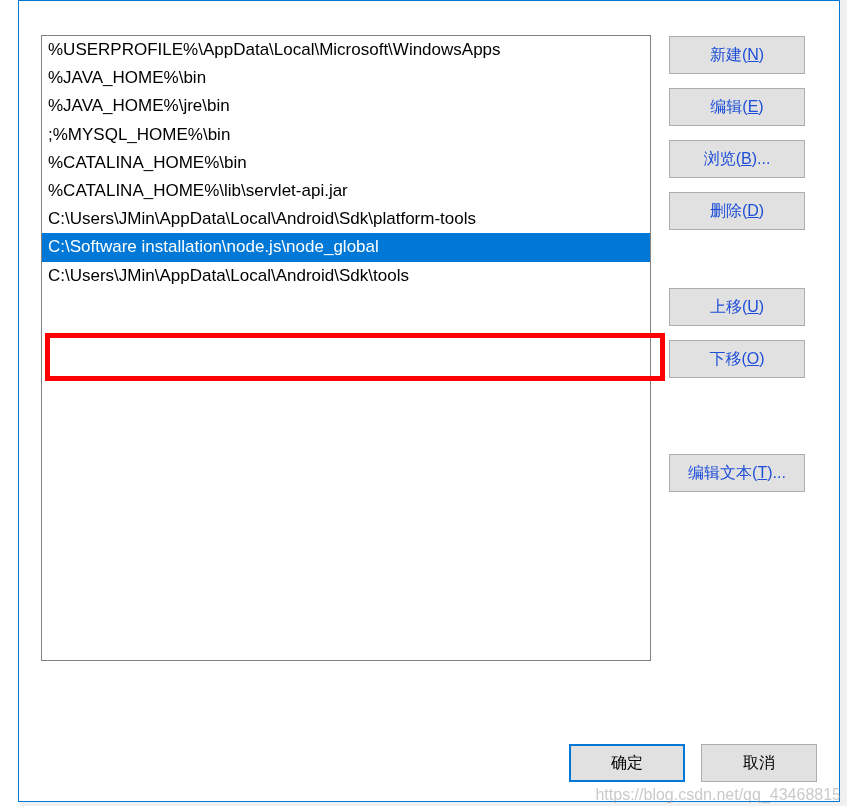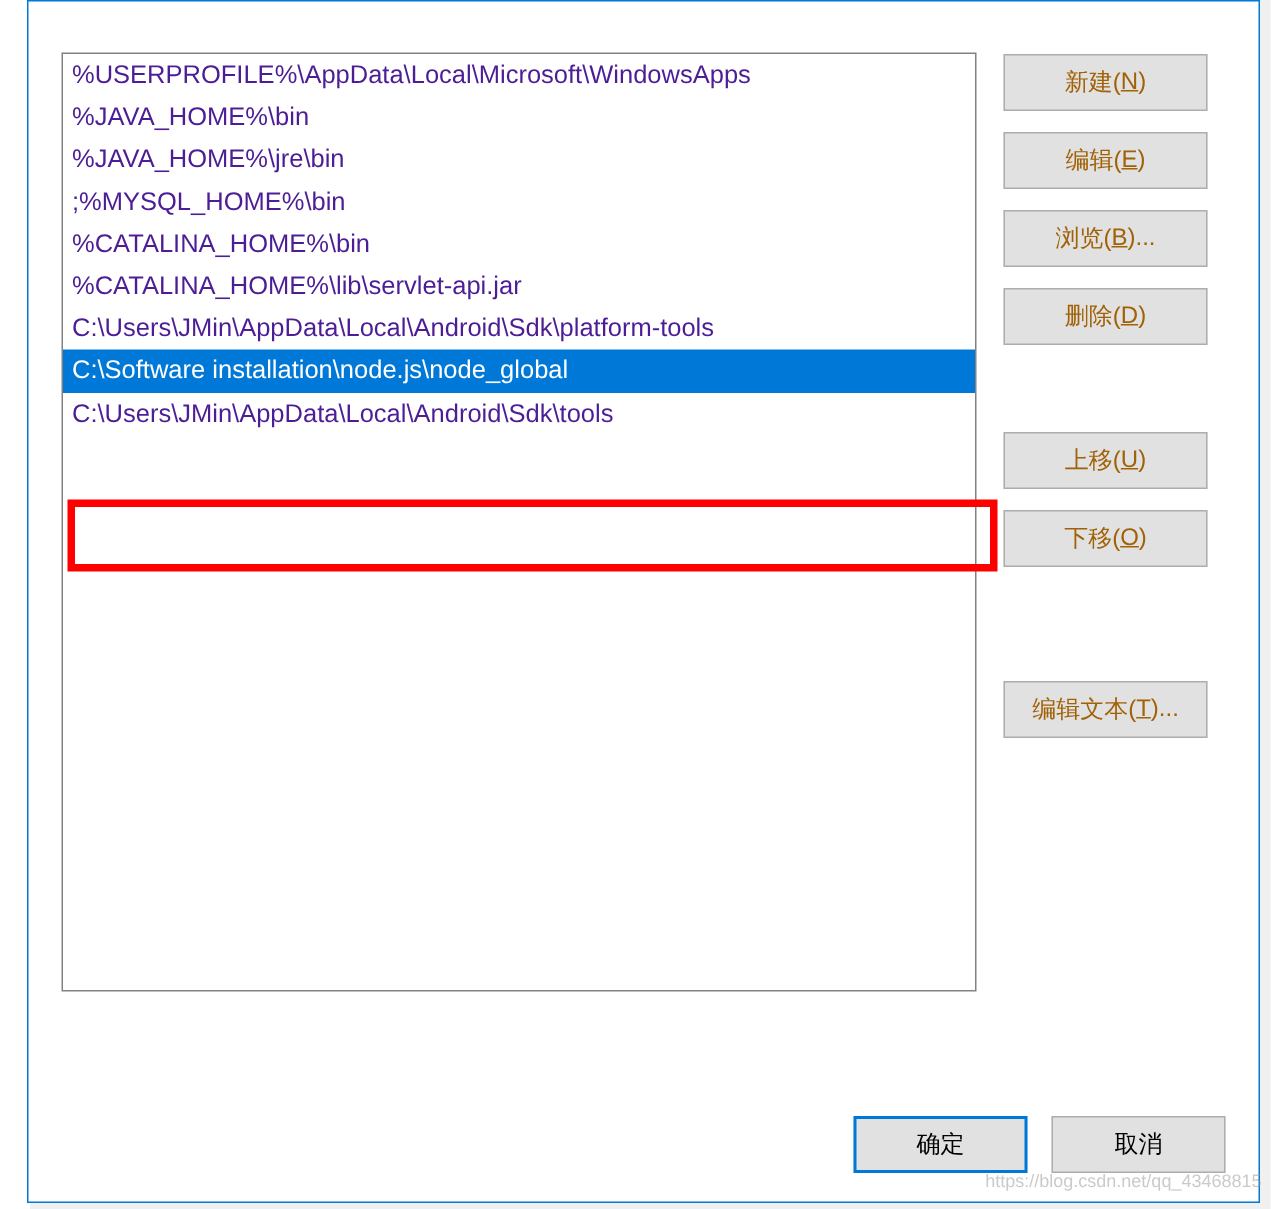--- a/index.html
+++ b/index.html
@@ -71,21 +71,21 @@
       border: 1px solid #828282;
       background: #fff;
       overflow: hidden;
       position: relative;
     }
     .list-item {
       height: 28.2px;
       line-height: 28.2px;
       padding-left: 6px;
       font-size: 17px;
-      color: #4c1d95;
+      color: #000000;
       white-space: nowrap;
       overflow: hidden;
       cursor: default;
     }
     .list-item.selected {
       background: #0078d7;
       color: #fff;
     }
     .highlight-box {
       position: absolute;
@@ -102,21 +102,21 @@
       flex-direction: column;
       gap: 14px;
       padding-top: 1px;
     }
     .btn {
       width: 136px;
       height: 38px;
       background: #e1e1e1;
       border: 1px solid #adadad;
       font-size: 16px;
-      color: #a16207;
+      color: #1d4ed8;
       cursor: pointer;
       display: flex;
       align-items: center;
       justify-content: center;
     }
     .btn .u {
       text-decoration: underline;
     }
     .spacer-1 { height: 30px; }
     .spacer-2 { height: 48px; }
@@ -140,22 +140,22 @@
       align-items: center;
       justify-content: center;
     }
     .btn-footer.primary {
       border: 2px solid #0078d7;
       background: #e1e1e1;
     }
     .watermark {
       position: absolute;
       right: 6px;
-      bottom: 12px;
-      font-size: 12px;
+      bottom: 2px;
+      font-size: 16px;
       color: rgba(150,150,150,0.5);
       pointer-events: none;
     }
   </style>
 </head>
 <body>
 
 <div class="bg-partial"></div>
 
 <div class="dialog">

